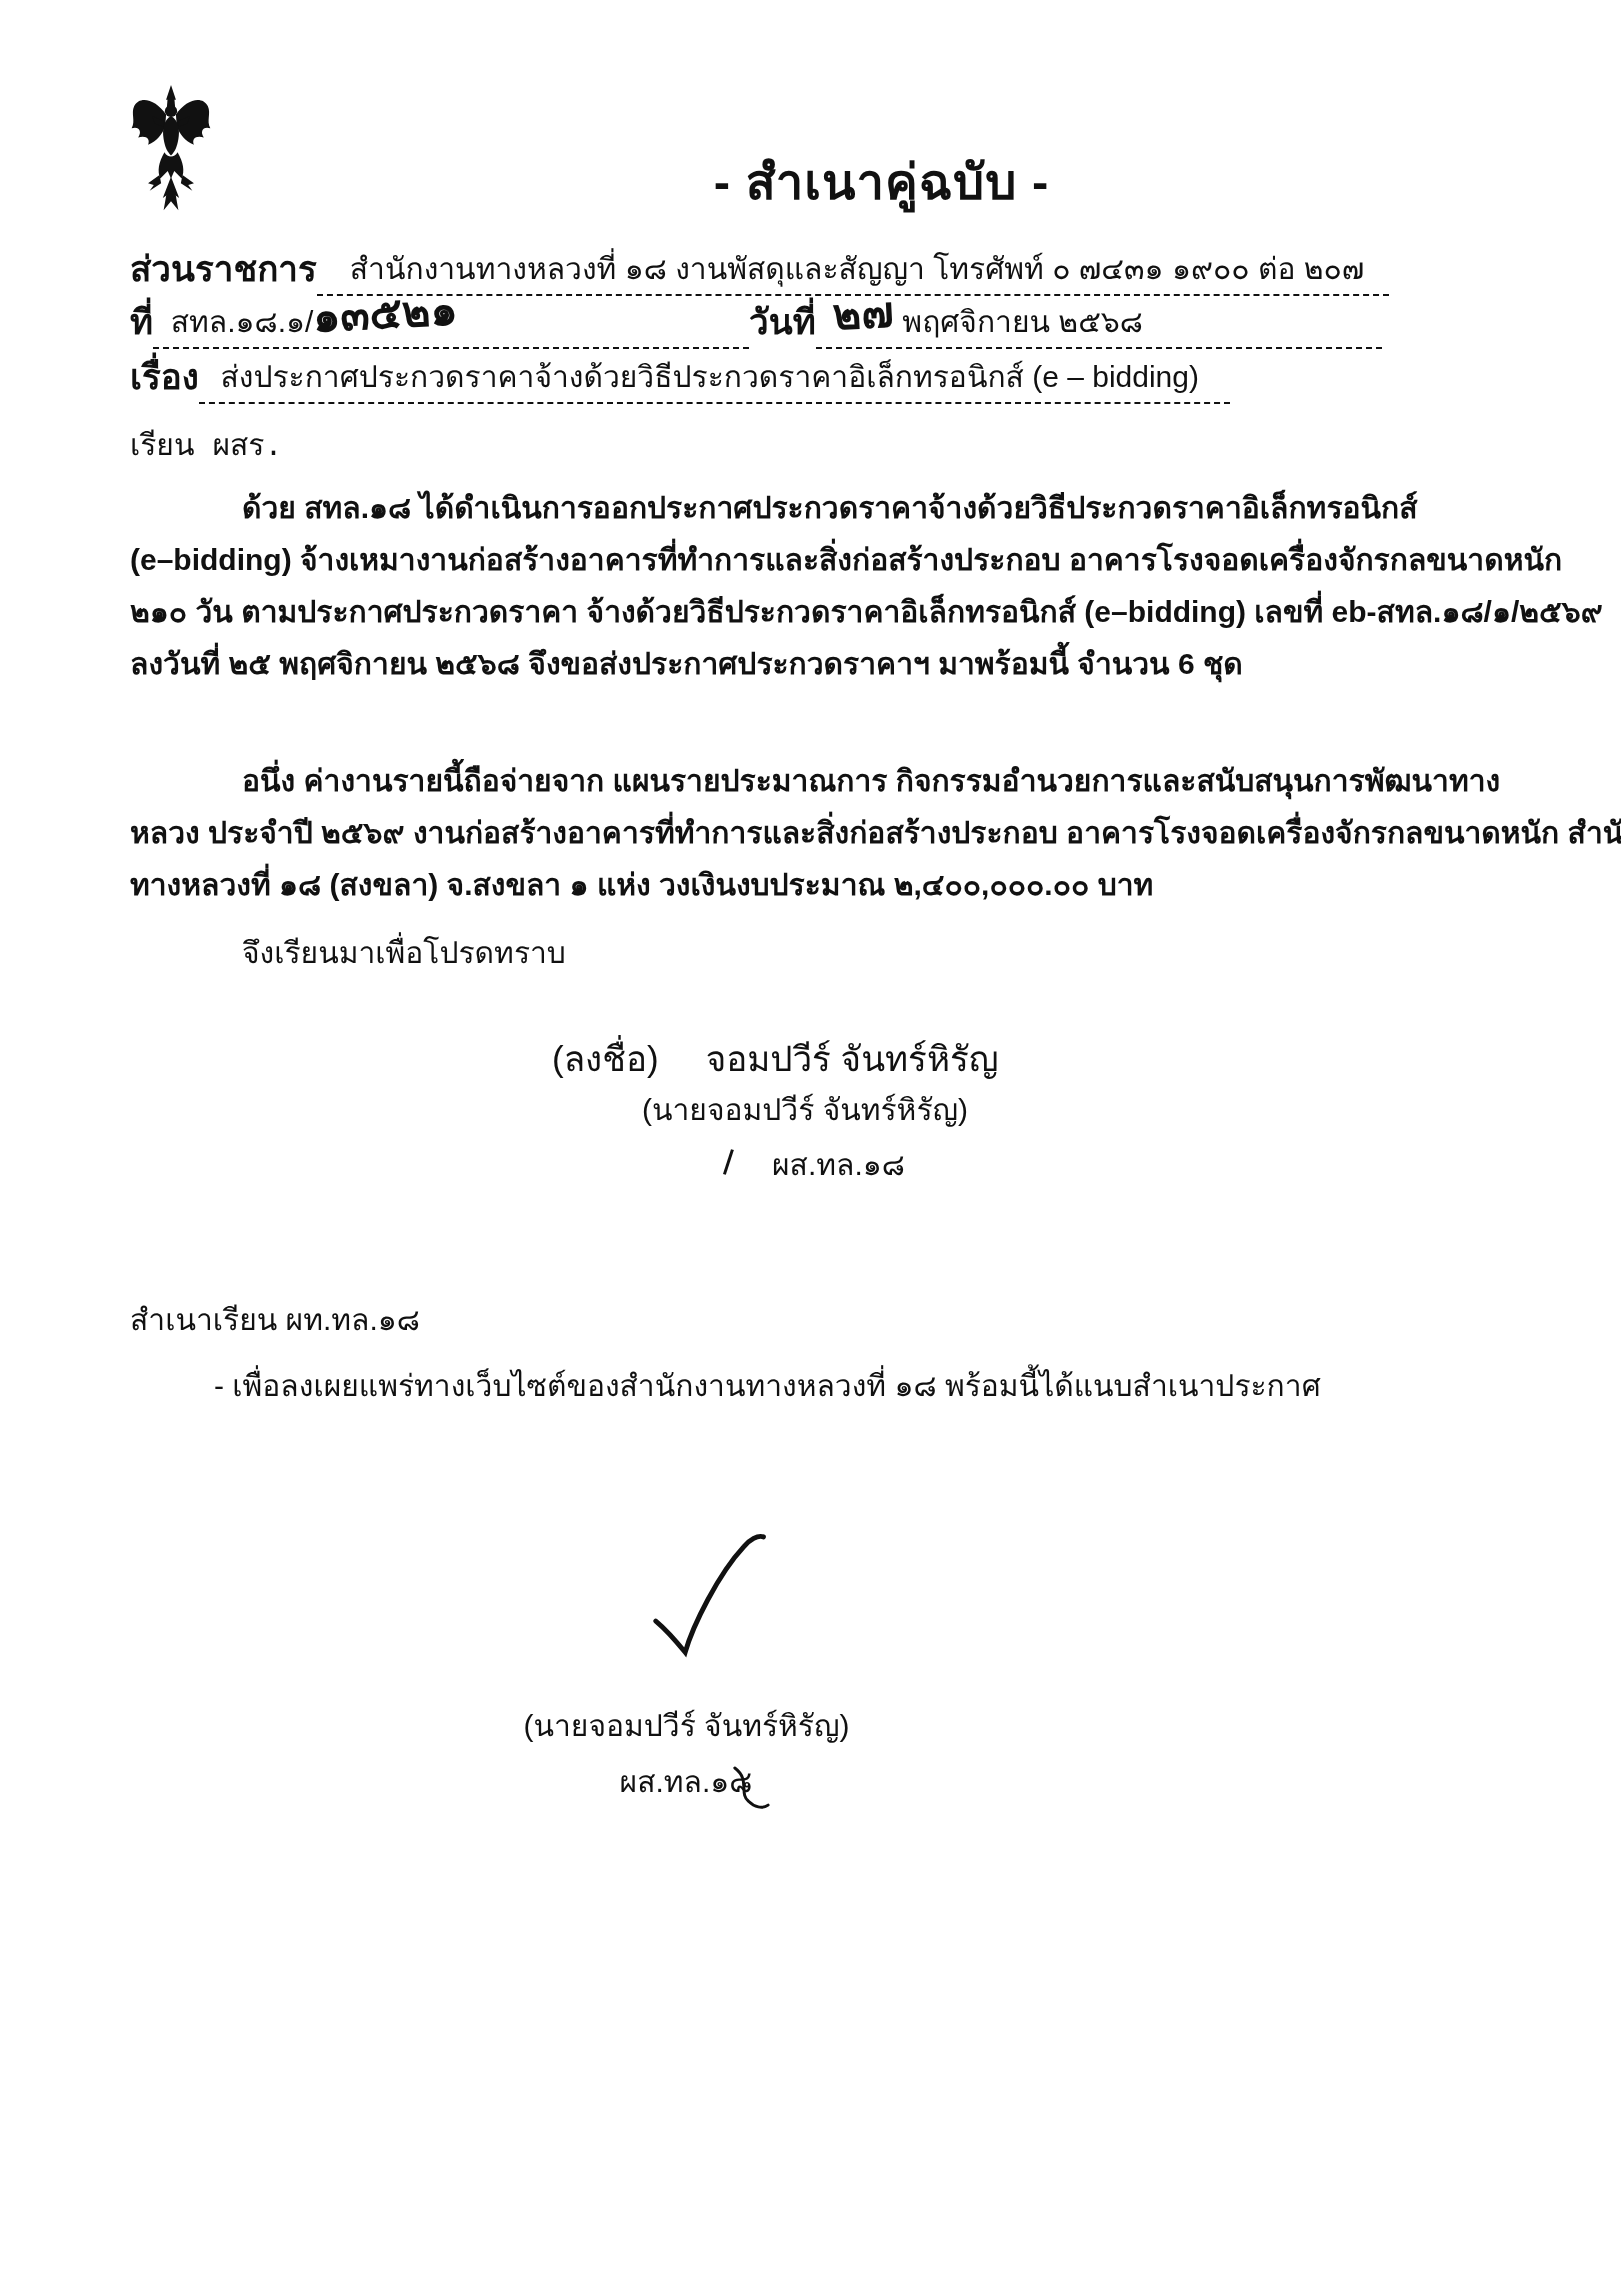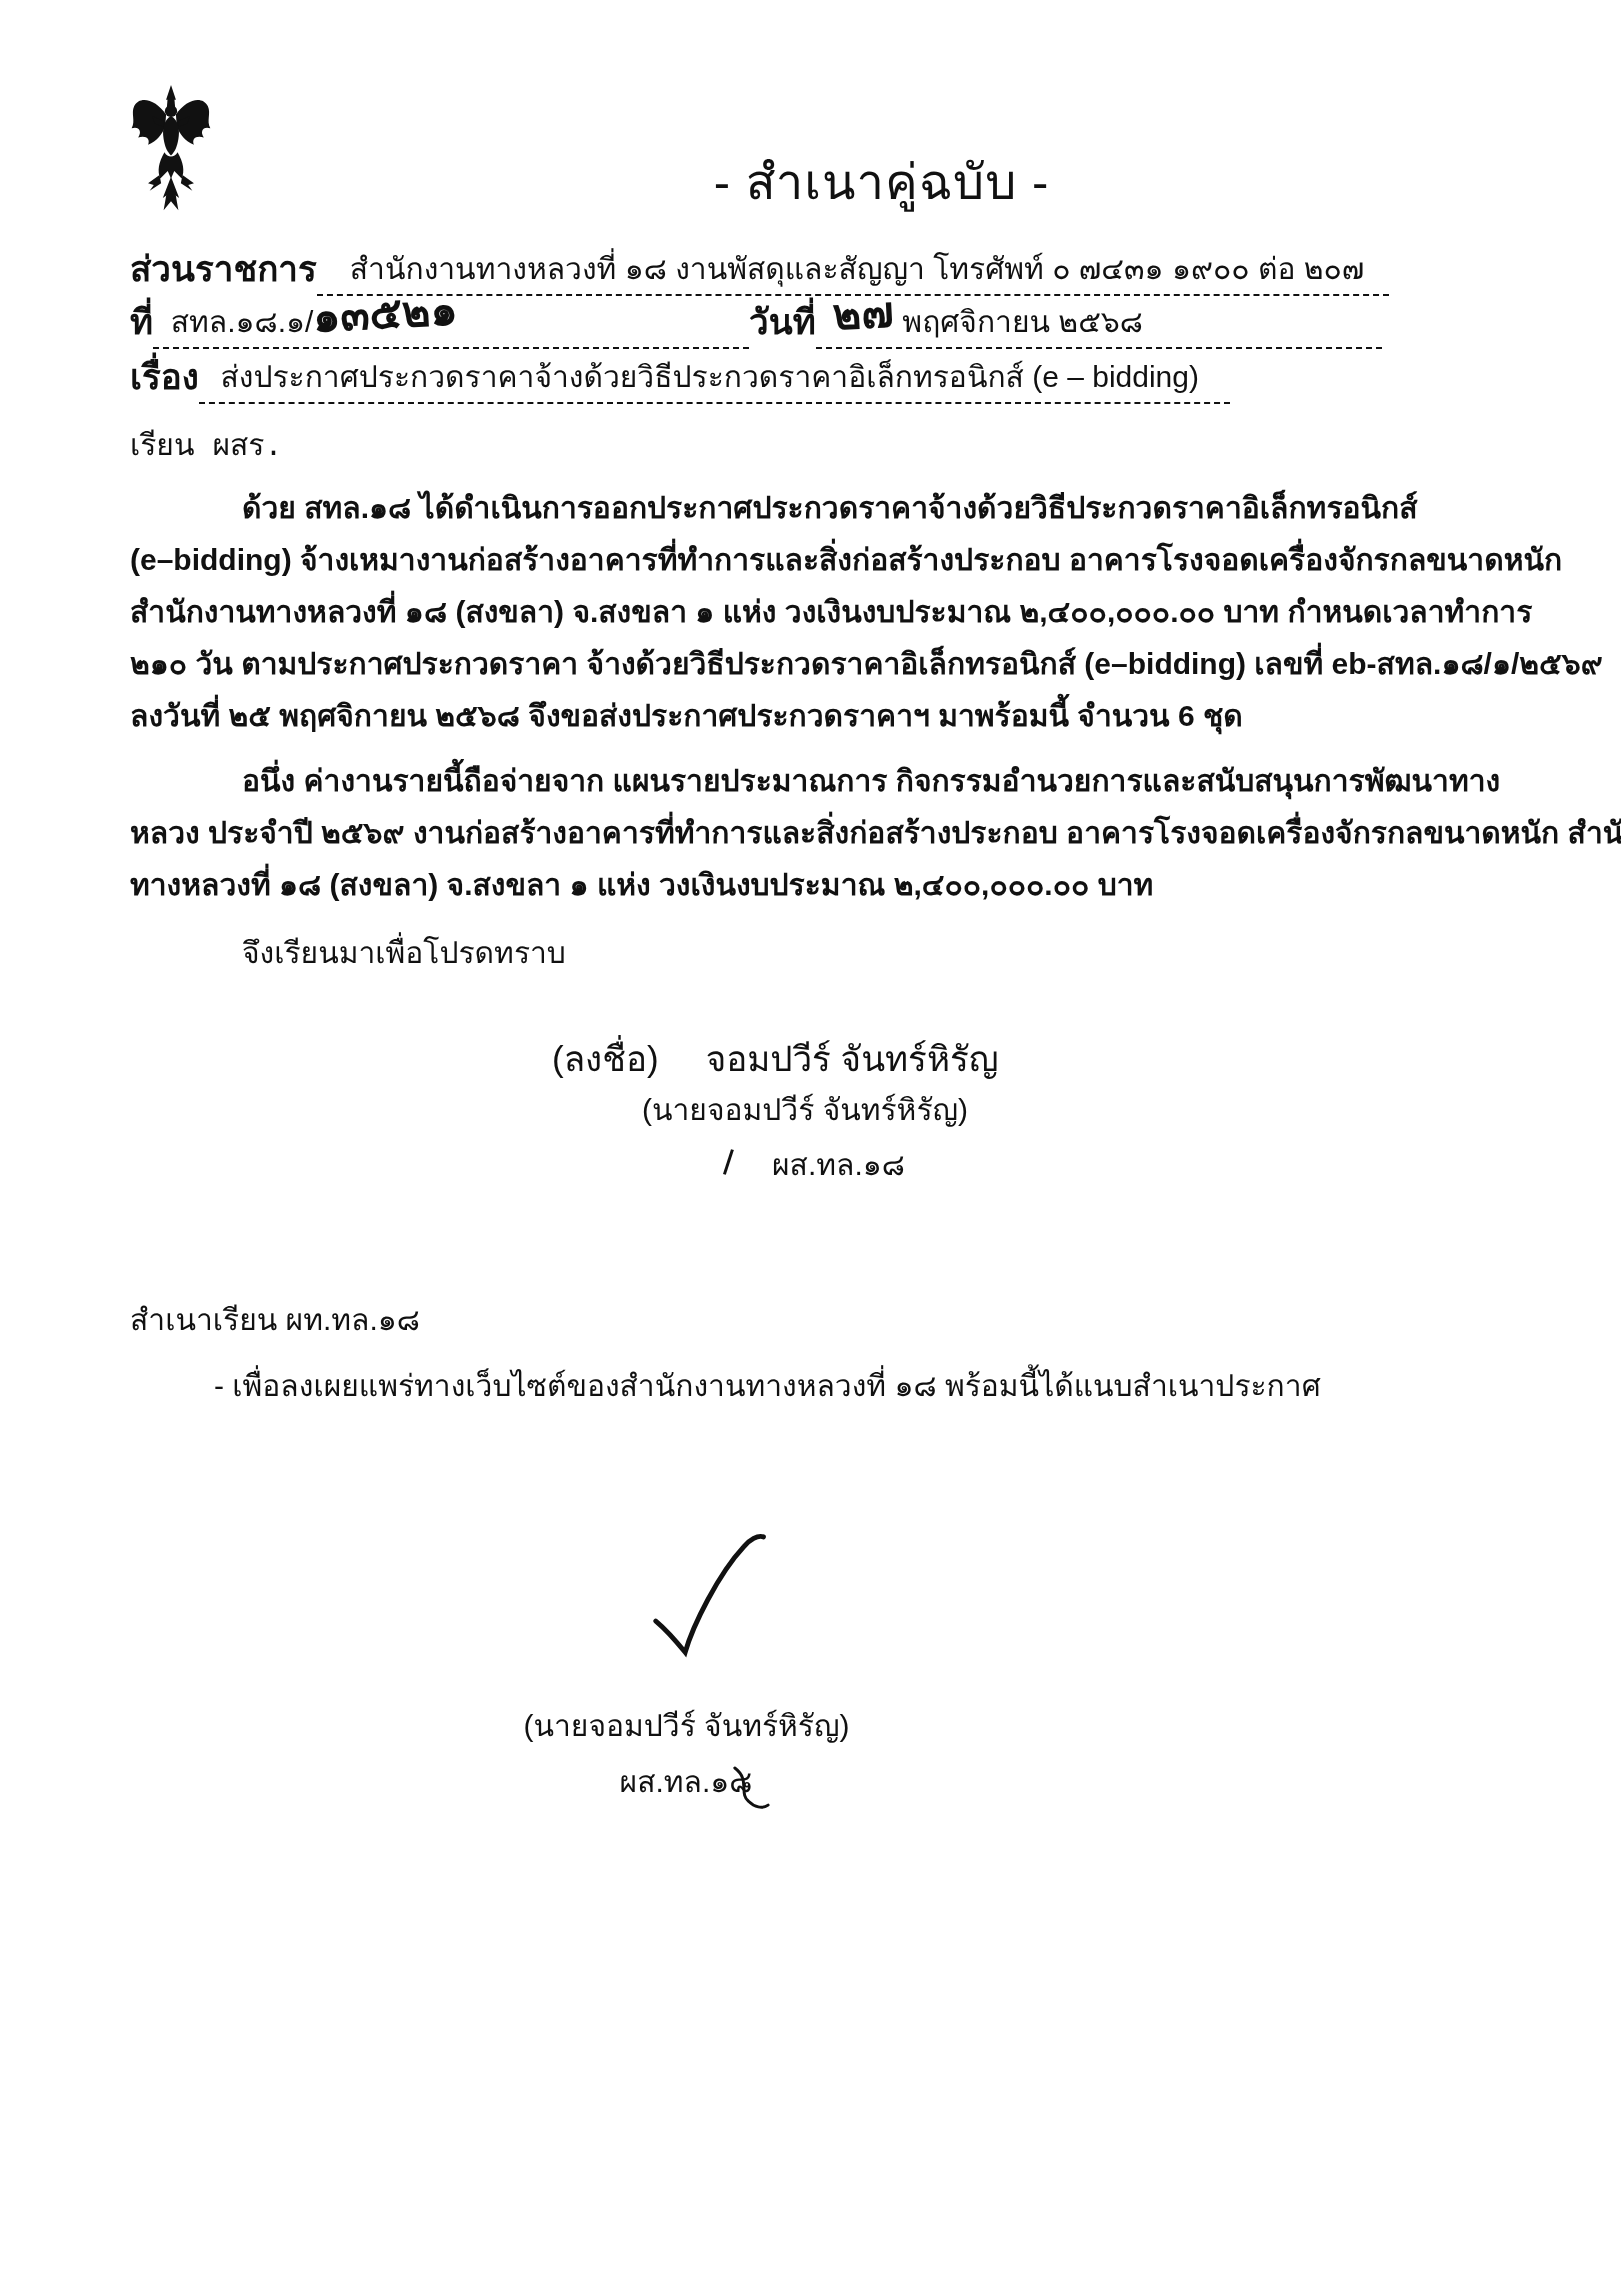--- a/index.html
+++ b/index.html
@@ -15,21 +15,21 @@
     overflow: hidden;
   }
   .abs { position: absolute; }
 
   
   .emblem { left: 130px; top: 84px; width: 82px; height: 133px; }
 
   
   .doc-title {
     left: 568px; top: 143px; width: 627px;
-    font-size: 49px; font-weight: normal; letter-spacing: 1px;
+    font-size: 49px; font-weight: bold; letter-spacing: 1px;
     text-align: center; white-space: nowrap;
   }
 
   
   .hrow { display: flex; align-items: flex-end; white-space: nowrap; }
   .hlabel { font-weight: bold; font-size: 35px; flex: 0 0 auto; }
   .hfill {
     border-bottom: 2.9px dashed #111;
     font-size: 30px;
     padding: 0 5.9px 2px 17.6px;
@@ -125,21 +125,20 @@
   <div class="abs hrow row-subject">
     <span class="hlabel">เรื่อง</span>
     <span class="hfill">ส่งประกาศประกวดราคาจ้างด้วยวิธีประกวดราคาอิเล็กทรอนิกส์ (e – bidding)</span>
   </div>
 
   <div class="abs salutation">เรียน   ผสร.</div>
 
   <div class="abs bodytext para1">
     <div class="indent">ด้วย  สทล.๑๘  ได้ดำเนินการออกประกาศประกวดราคาจ้างด้วยวิธีประกวดราคาอิเล็กทรอนิกส์</div>
     <div>(e–bidding) จ้างเหมางานก่อสร้างอาคารที่ทำการและสิ่งก่อสร้างประกอบ อาคารโรงจอดเครื่องจักรกลขนาดหนัก</div>
-    <div>สำนักงานทางหลวงที่ ๑๘ (สงขลา) จ.สงขลา ๑ แห่ง วงเงินงบประมาณ ๒,๔๐๐,๐๐๐.๐๐  บาท  กำหนดเวลาทำการ</div>
     <div>๒๑๐ วัน  ตามประกาศประกวดราคา จ้างด้วยวิธีประกวดราคาอิเล็กทรอนิกส์ (e–bidding)  เลขที่ eb-สทล.๑๘/๑/๒๕๖๙</div>
     <div>ลงวันที่ ๒๕  พฤศจิกายน  ๒๕๖๘  จึงขอส่งประกาศประกวดราคาฯ มาพร้อมนี้  จำนวน 6  ชุด</div>
   </div>
 
   <div class="abs bodytext para2">
     <div class="indent">อนึ่ง  ค่างานรายนี้ถือจ่ายจาก แผนรายประมาณการ กิจกรรมอำนวยการและสนับสนุนการพัฒนาทาง</div>
     <div>หลวง  ประจำปี ๒๕๖๙ งานก่อสร้างอาคารที่ทำการและสิ่งก่อสร้างประกอบ อาคารโรงจอดเครื่องจักรกลขนาดหนัก สำนักงาน</div>
     <div>ทางหลวงที่ ๑๘ (สงขลา) จ.สงขลา ๑ แห่ง วงเงินงบประมาณ ๒,๔๐๐,๐๐๐.๐๐ บาท</div>
   </div>
 

